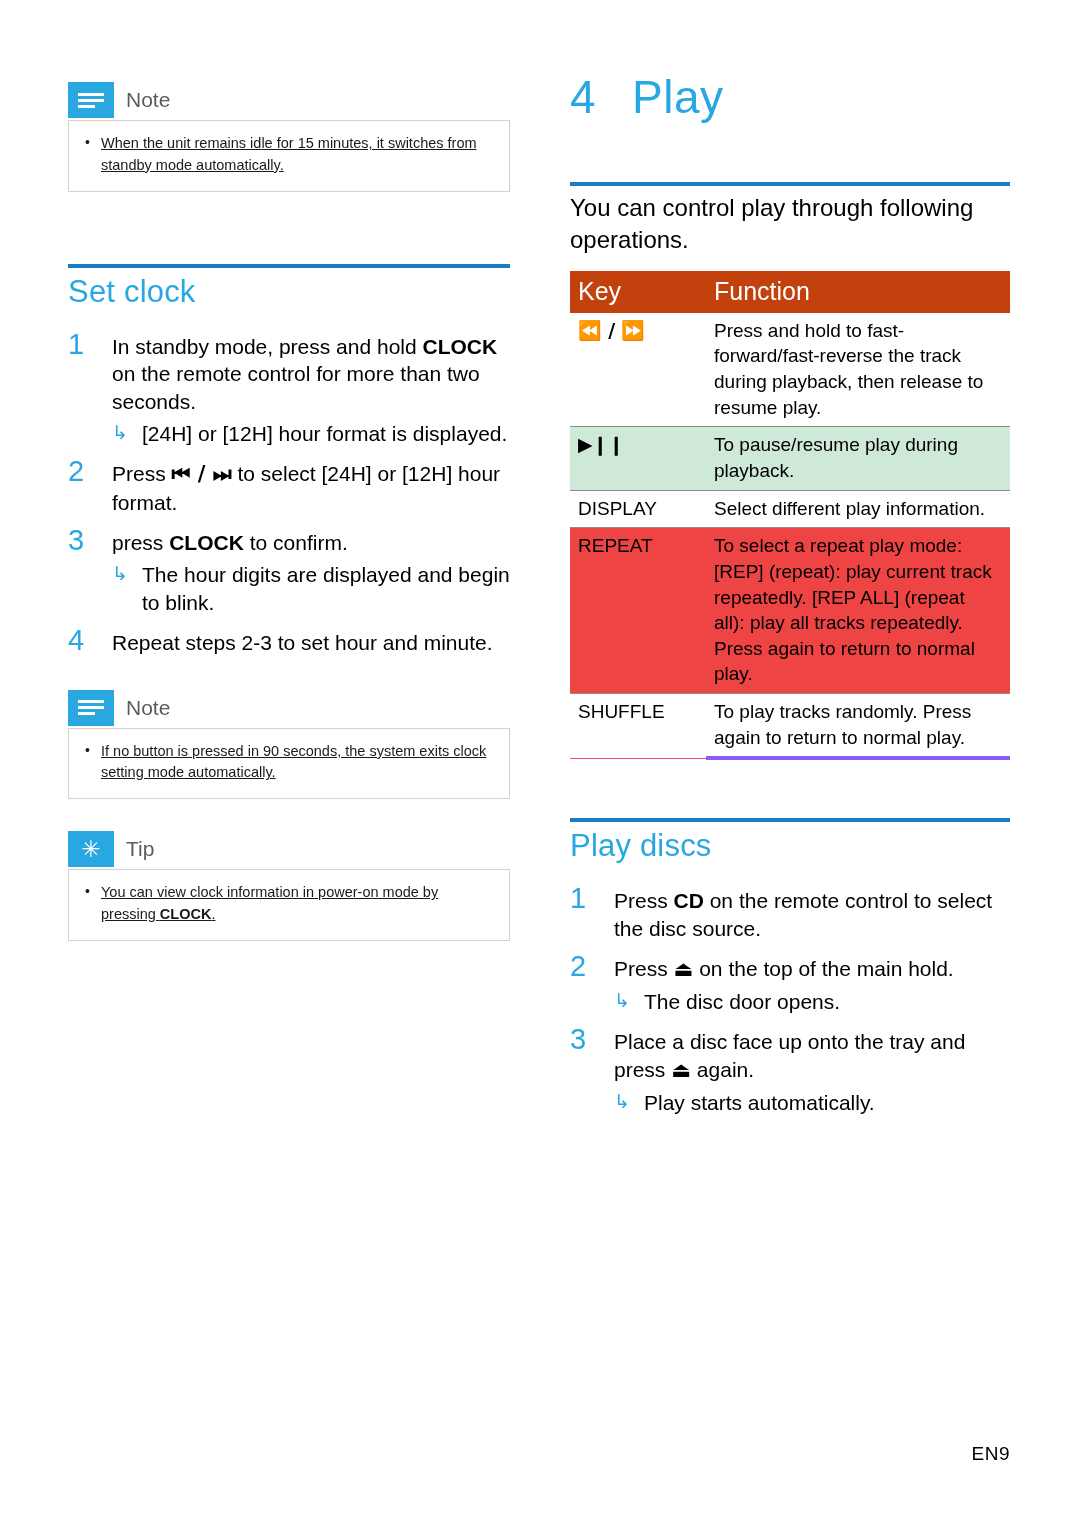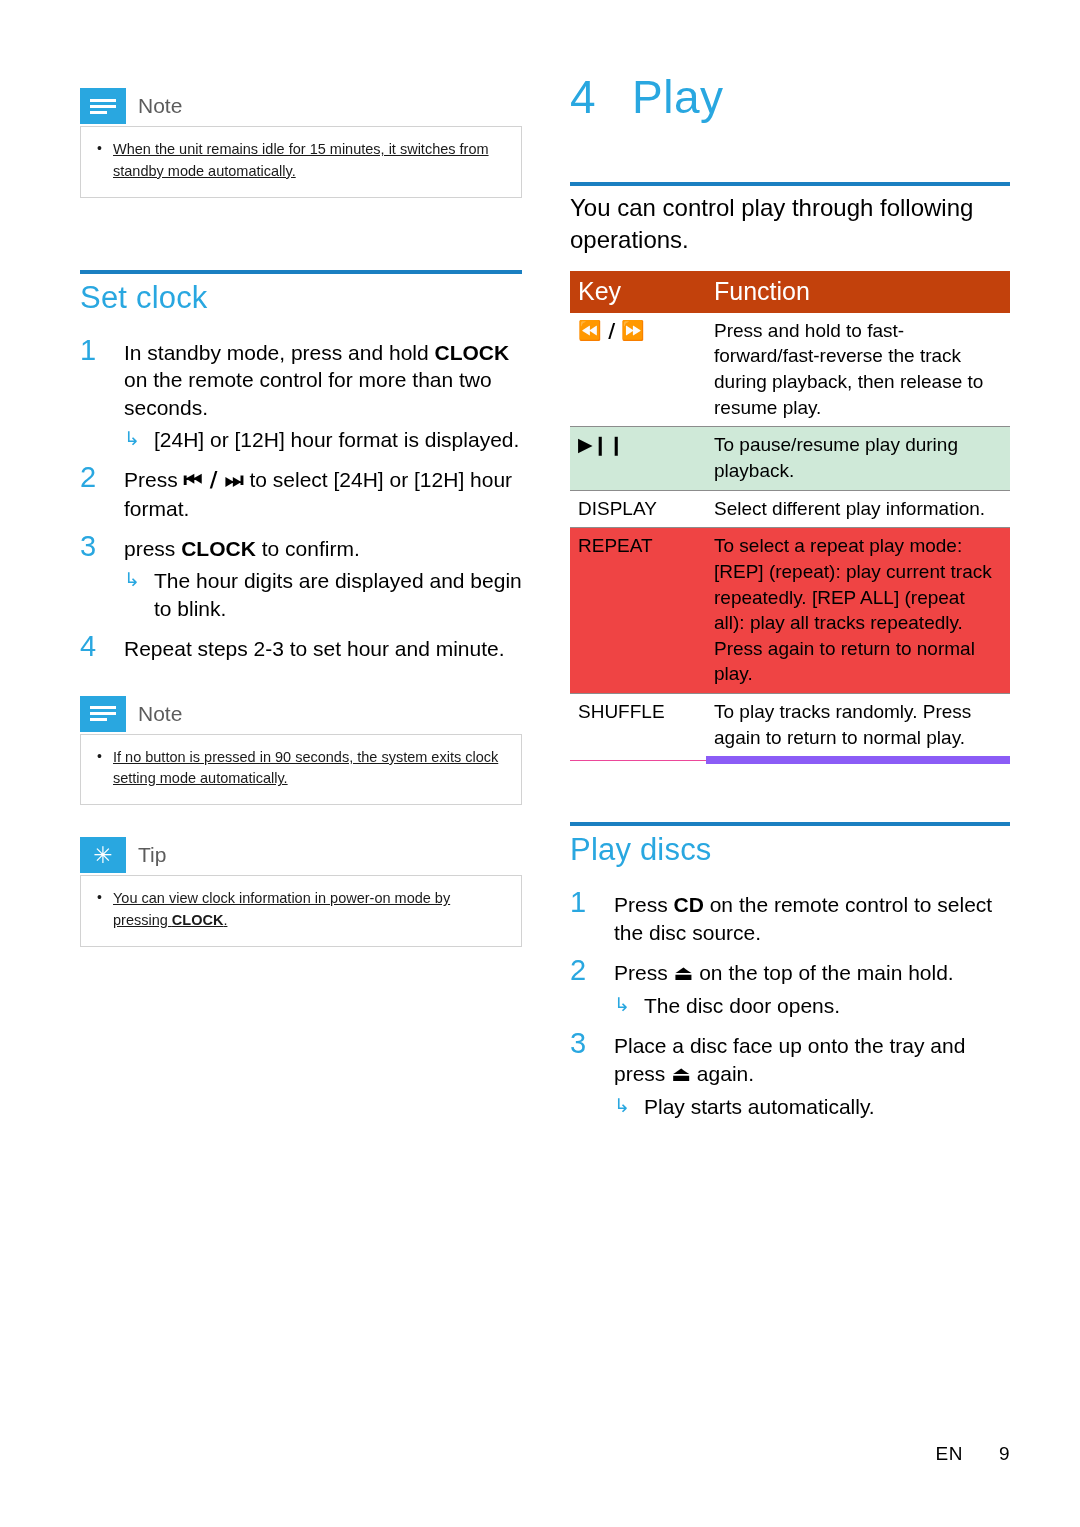--- a/index.html
+++ b/index.html
@@ -16,23 +16,22 @@
   }
   .page {
     position: absolute;
     left: 0; top: 0;
     width: 1080px;
     height: 1527px;
   }
   .col-left {
     position: absolute;
     left: 68px;
-    top: 86px;
+    top: 80px;
     width: 442px;
-    margin-left: 12px;
   }
   .col-right {
     position: absolute;
     left: 570px;
     top: 70px;
     width: 440px;
   }
 
   
   .callout {
@@ -194,21 +193,21 @@
   tr.shaded-green td { background: #ef4444; }
 
   
   .footer {
     position: absolute;
     right: 70px;
     bottom: 62px;
     font-size: 19px;
     letter-spacing: .5px;
   }
-  .footer .en { margin-right: 36px; }
+  .footer .en { }
 
   .glyph { font-family: "DejaVu Sans", sans-serif; }
 </style>
 </head>
 <body>
 
 <div class="page">
 
   <div class="col-left">
 
@@ -338,21 +337,21 @@
         <tr>
           <td class="key">DISPLAY</td>
           <td>Select different play information.</td>
         </tr>
         <tr class="shaded-green">
           <td class="key">REPEAT</td>
           <td>To select a repeat play mode: [REP] (repeat): play current track repeatedly. [REP ALL] (repeat all): play all tracks repeatedly. Press again to return to normal play.</td>
         </tr>
         <tr>
           <td class="key" style="border-bottom:1px solid #ec4899">SHUFFLE</td>
-          <td style="border-bottom:8px solid #8b5cf6">To play tracks randomly. Press again to return to normal play.</td>
+          <td style="border-bottom:4px solid #8b5cf6">To play tracks randomly. Press again to return to normal play.</td>
         </tr>
       </tbody>
     </table>
 
     <div style="height:58px"></div>
     <div class="rule-blue"></div>
     <h2 class="h2">Play discs</h2>
 
     <div class="steps">
       <div class="step">

